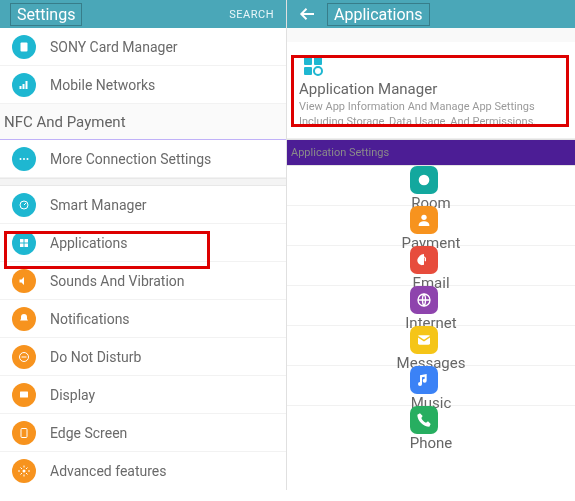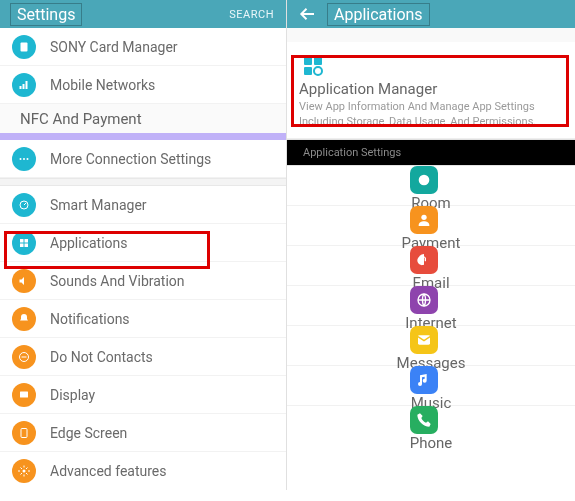--- a/index.html
+++ b/index.html
@@ -13,35 +13,35 @@
   .header .title { font-size: 16px; }
   .header .title.boxed { border: 1px solid rgba(0,0,0,0.25); padding: 1px 6px; }
   .header .search { position: absolute; right: 12px; font-size: 11px; letter-spacing: 0.5px; color: #eaf6f9; }
   .back { width: 22px; height: 22px; margin-right: 8px; display: flex; align-items: center; justify-content: center; }
   .back svg { stroke: #fff; }
 
   .list { background: #fff; }
   .row { display: flex; align-items: center; height: 38px; padding: 0 12px; color: #666; font-size: 14px; border-bottom: 1px solid #f2f2f2; text-align: right; }
   .row .ico { width: 24px; height: 24px; border-radius: 50%; display: flex; align-items: center; justify-content: center; margin-right: 14px; flex-shrink: 0; }
   .row .lbl { color: #6a6a6a; }
-  .cat { height: 36px; display: flex; align-items: center; padding: 0 20px; font-size: 15px; color: #666; border-bottom: 7px solid #c4b5fd; background: #fff; }
+  .cat { height: 36px; display: flex; align-items: center; padding: 0 4px; font-size: 15px; color: #666; border-bottom: 1px solid #c4b5fd; background: #fff; }
   .cat.dim { filter: brightness(0.98); }
   .spacer { height: 8px; background: #f4f4f4; border-top: 1px solid #e8e8e8; border-bottom: 1px solid #e8e8e8; }
 
   .hl-red { position: absolute; border: 3px solid #d00; pointer-events: none; }
   .left .hl-red { left: 4px; top: 231px; width: 206px; height: 38px; }
   .right .hl-red { left: 4px; top: 55px; width: 278px; height: 72px; }
 
   .card { display: flex; padding: 10px 12px 8px 12px; flex-direction: column; }
   .card .cico { width: 28px; height: 28px; margin-right: 12px; flex-shrink: 0; display:flex; align-items:center; justify-content:center; }
   .card .ctxt .ct { font-size: 15px; color: #666; margin-bottom: 2px; }
   .card .ctxt .cd { font-size: 11px; color: #9a9a9a; line-height: 1.35; }
   .sep { height: 1px; background: #eee; margin: 0; }
 
-  .sect { background: #000000; color: #8a8a8a; font-size: 11px; padding: 6px 16px; border-top: 1px solid #e0e0e0; border-bottom: 1px solid #e4e4e4; }
+  .sect { background: #4c1d95; color: #8a8a8a; font-size: 11px; padding: 6px 4px; border-top: 1px solid #e0e0e0; border-bottom: 1px solid #e4e4e4; }
 
   .app { display: flex; align-items: center; height: 40px; padding: 0 12px; border-bottom: 1px solid #f1f1f1; flex-direction: column; }
   .app .aico { width: 28px; height: 28px; border-radius: 7px; margin-right: 14px; flex-shrink:0; display:flex; align-items:center; justify-content:center; }
   .app .albl { font-size: 15px; color: #666; }
 
   
   .bg-cyan { background:#1eb7d1; } .bg-orange{background:#f7931e;} .bg-teal{background:#13a89e;}
   .bg-red{background:#e74c3c;} .bg-purple{background:#8e44ad;} .bg-yellow{background:#f5c518;}
   .bg-blue{background:#3b82f6;} .bg-green{background:#27ae60;}
 
@@ -129,21 +129,21 @@
         </span>
         <span class="lbl">Notifications</span>
       </div>
       <div class="row">
         <span class="ico bg-orange">
           <svg width="12" height="12" viewBox="0 0 24 24" fill="none" stroke="#fff" stroke-width="2">
               <circle cx="12" cy="12" r="9"></circle>
               <path d="M7 12h10"></path>
             </svg>
         </span>
-        <span class="lbl">Do Not Contacts</span>
+        <span class="lbl">Do Not Disturb</span>
       </div>
       <div class="row">
         <span class="ico bg-orange">
           <svg width="12" height="12" viewBox="0 0 24 24" fill="#fff">
               <rect x="4" y="5" width="16" height="12" rx="1"></rect>
             </svg>
         </span>
         <span class="lbl">Display</span>
       </div>
       <div class="row">

